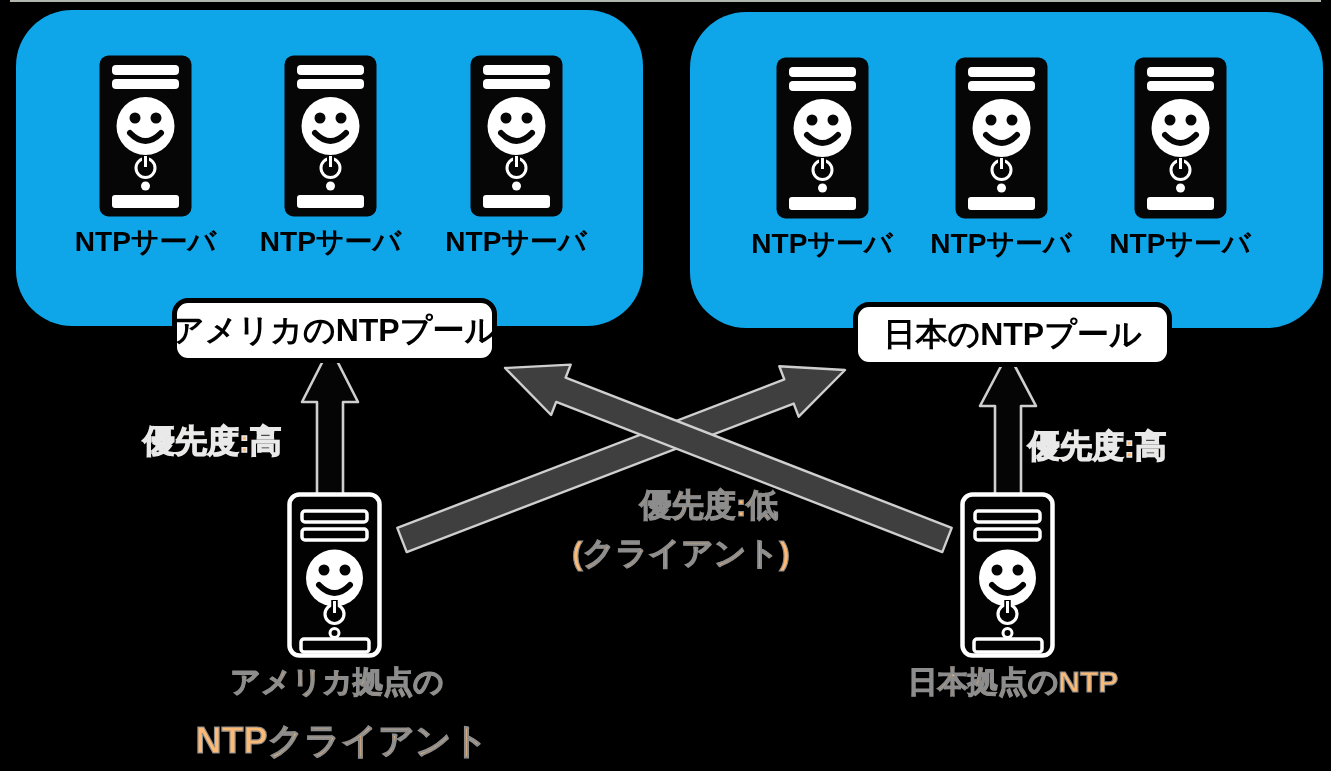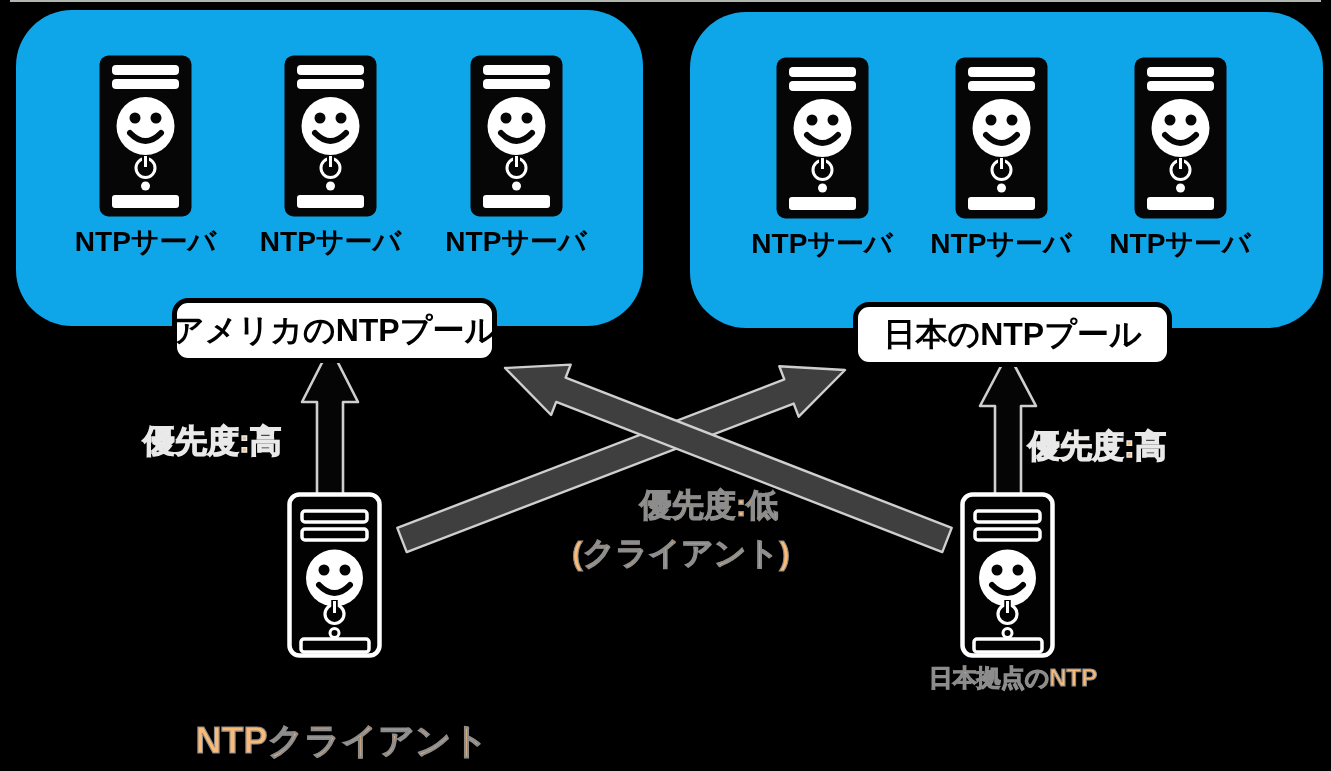--- a/index.html
+++ b/index.html
@@ -27,21 +27,21 @@
   .client-svg.jp{left:960px;top:492px;}
   .txt{position:absolute;font-weight:bold;color:#fdba74;white-space:nowrap;z-index:50;}
   .outl-bright{-webkit-text-stroke:1.3px #e9e9e9;}
   .outl-dim{-webkit-text-stroke:1.1px #8c8c8c;}
   .high-left{left:143px;top:420px;font-size:32px;}
   .high-right{left:1028px;top:425px;font-size:32px;}
   .low-1{left:680px;top:484px;font-size:32px;transform:translateX(-50%);margin-left:29px;}
   .low-2{left:681px;top:532px;font-size:32px;transform:translateX(-50%);}
   .cl-us-1{left:337px;top:662px;font-size:30px;transform:translateX(-50%);}
   .cl-us-2{left:342px;top:717px;font-size:36px;transform:translateX(-50%);}
-  .cl-jp-1{left:1013px;top:662px;font-size:24px;transform:translateX(-50%);}
+  .cl-jp-1{left:1013px;top:662px;font-size:30px;transform:translateX(-50%);}
   .cl-jp-2{left:1015px;top:717px;font-size:30px;transform:translateX(-50%);}
 </style>
 </head>
 <body>
 
 <div class="canvas">
 
   <svg width="0" height="0" style="position:absolute" aria-hidden="true">
     <defs>
       <g id="server-tower">
@@ -135,16 +135,17 @@
       <use href="#client-tower"></use>
     </svg>
   <svg class="client-svg jp" width="95" height="166">
       <use href="#client-tower"></use>
     </svg>
 
   <div class="txt outl-bright high-left">優先度:高</div>
   <div class="txt outl-bright high-right">優先度:高</div>
   <div class="txt outl-dim low-1">優先度:低</div>
   <div class="txt outl-dim low-2">(クライアント)</div>
+  <div class="txt outl-dim cl-us-1">アメリカ拠点の</div>
   <div class="txt outl-dim cl-us-2">NTPクライアント</div>
   <div class="txt outl-dim cl-jp-1">日本拠点のNTP</div>
 
 </div>
 
 </body></html>

